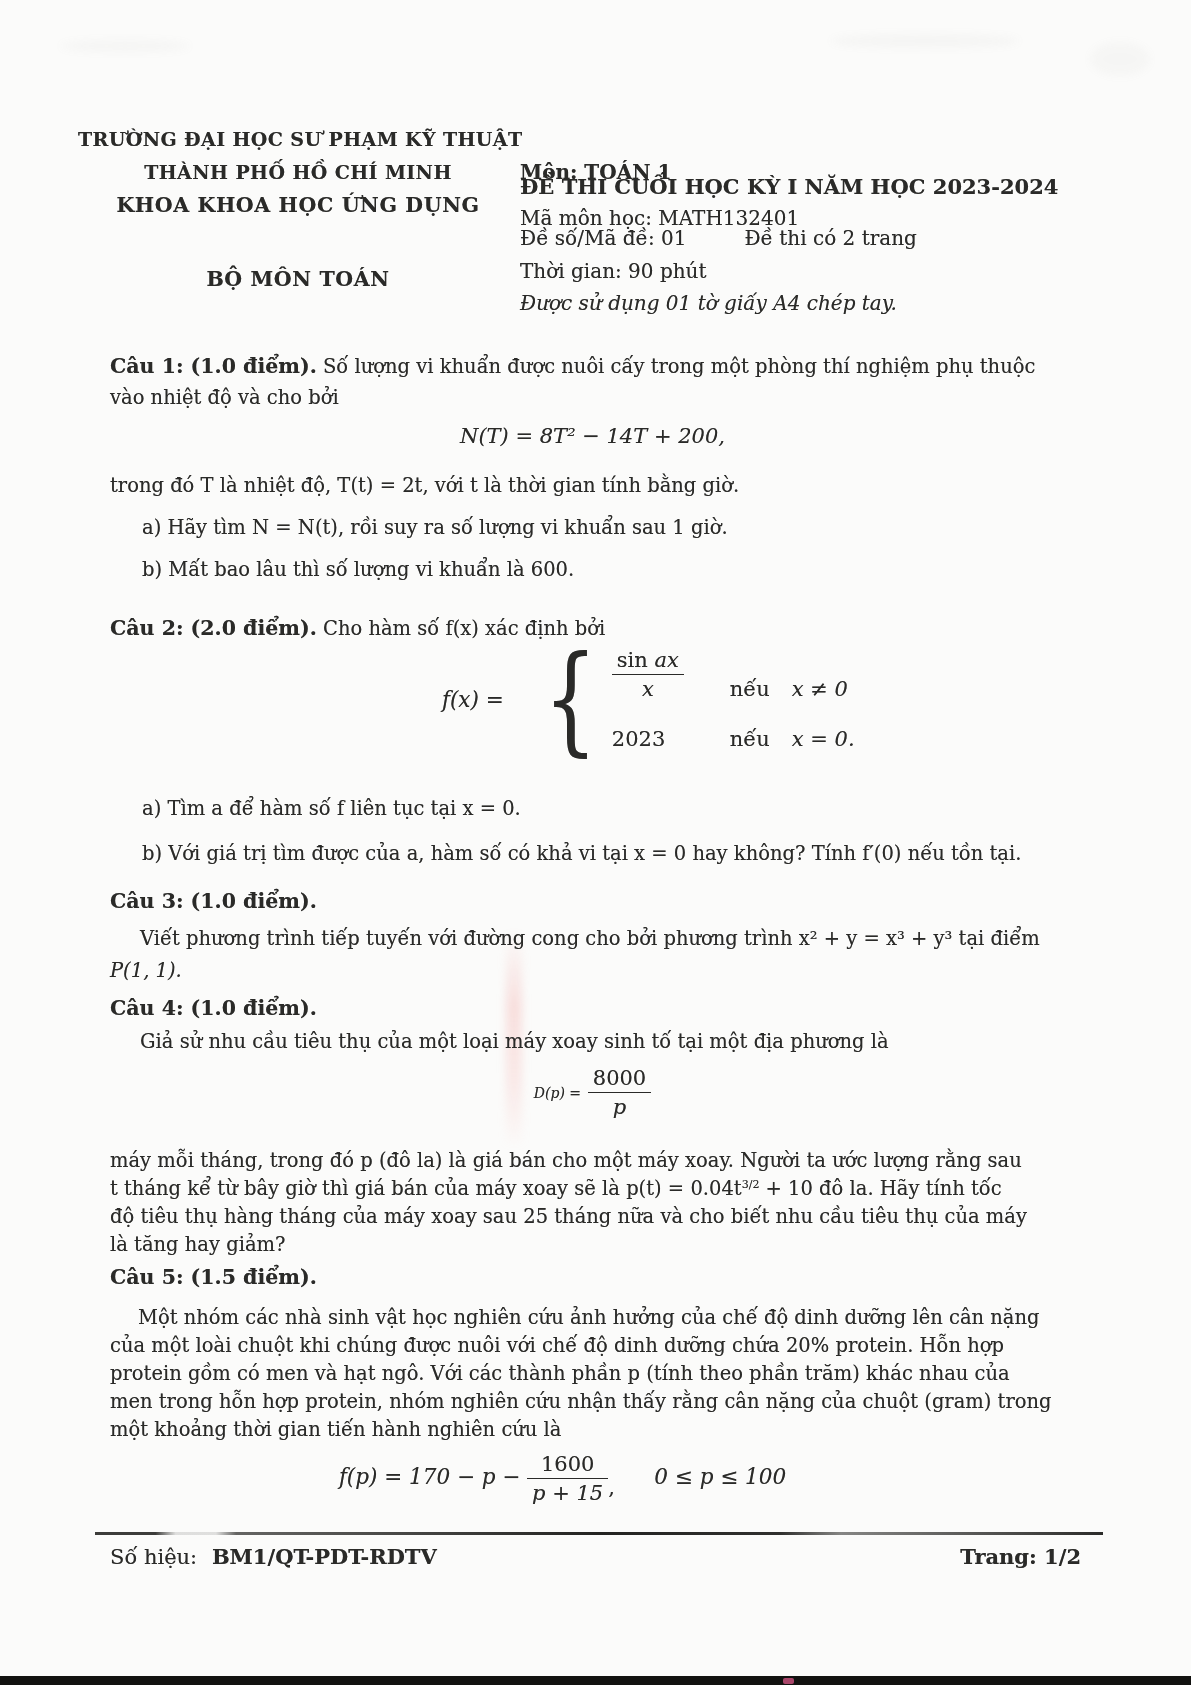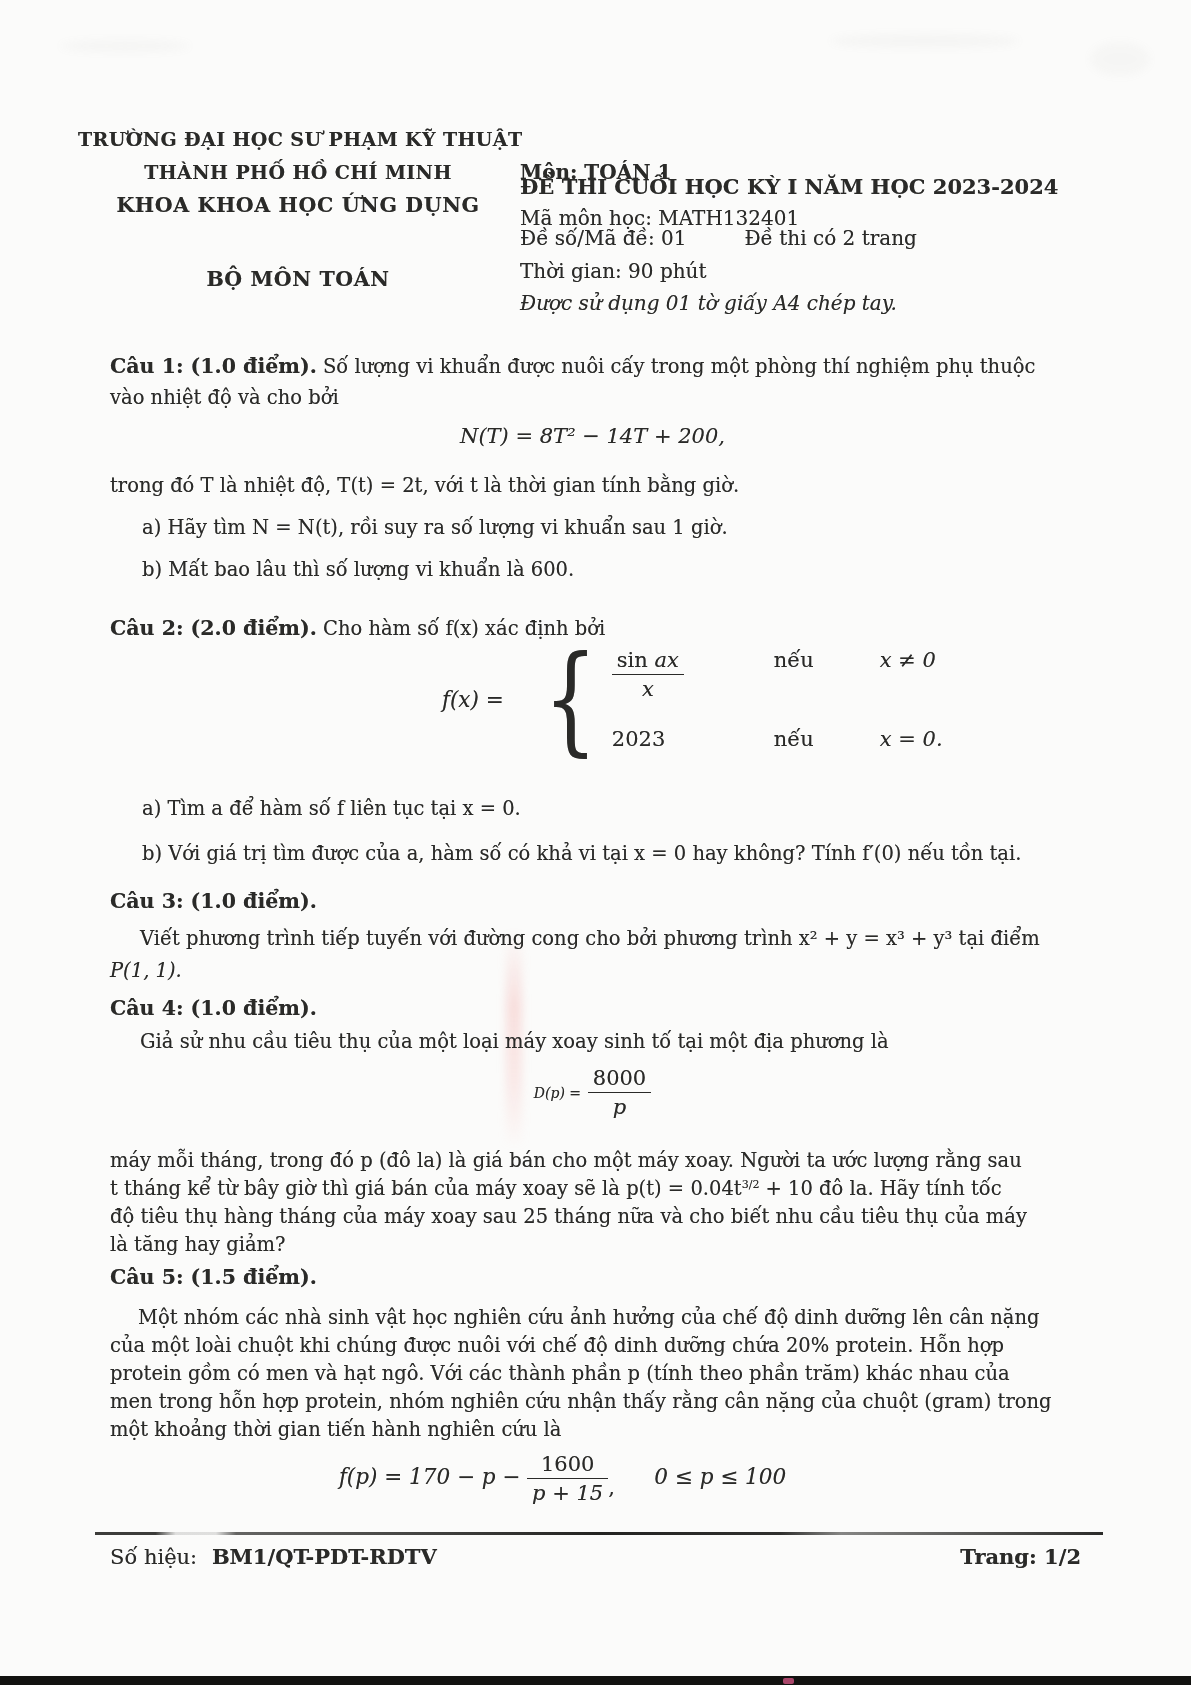--- a/index.html
+++ b/index.html
@@ -24,21 +24,21 @@
   .center-col{left:78px;width:440px;text-align:center;}
   .formula{position:absolute;left:110px;width:965px;text-align:center;font-size:21px;}
   .math{font-style:italic;}
   .frac{display:inline-block;vertical-align:middle;text-align:center;line-height:1.15;font-size:21px;}
   .frac .fnum{display:block;padding:0 5px 2px;}
   .frac .fden{display:block;border-top:1.6px solid #2a2a28;padding:2px 5px 0;}
   .piecewise{position:absolute;left:442px;top:648px;display:flex;align-items:center;}
   .pw-lhs{font-size:21.5px;margin-right:21px;}
   .pw-brace{font-size:118px;line-height:0.85;font-weight:400;margin:0 4px 0 8px;transform:scaleX(0.72);display:inline-block;}
   .pw-cases{display:flex;flex-direction:column;gap:26px;}
-  .pw-row{display:flex;align-items:flex-start;font-size:21px;gap:44px;}
+  .pw-row{display:flex;align-items:flex-end;font-size:21px;}
   .pw-slot{display:inline-block;min-width:118px;text-align:left;}
   .pw-if{margin-right:22px;font-style:normal;}
   .sup{font-size:11px;vertical-align:super;line-height:0;}
   .divider{position:absolute;left:95px;top:1532px;width:1008px;height:3px;
     background:linear-gradient(90deg,#3c3c3a 0%,#3c3c3a 6%,rgba(60,60,58,.15) 8%,rgba(60,60,58,.15) 12%,
       rgba(50,50,48,.75) 14%,#232321 50%,#30302e 68%,rgba(55,55,53,.6) 74%,#2b2b29 100%);}
   .footer-text{font-size:21px;}
   .streak{position:absolute;left:506px;top:932px;width:16px;height:212px;
     background:linear-gradient(180deg,rgba(246,186,184,0),rgba(242,168,166,0.34) 35%,rgba(246,186,184,0.28) 70%,rgba(246,186,184,0.03));
     filter:blur(4px);}

